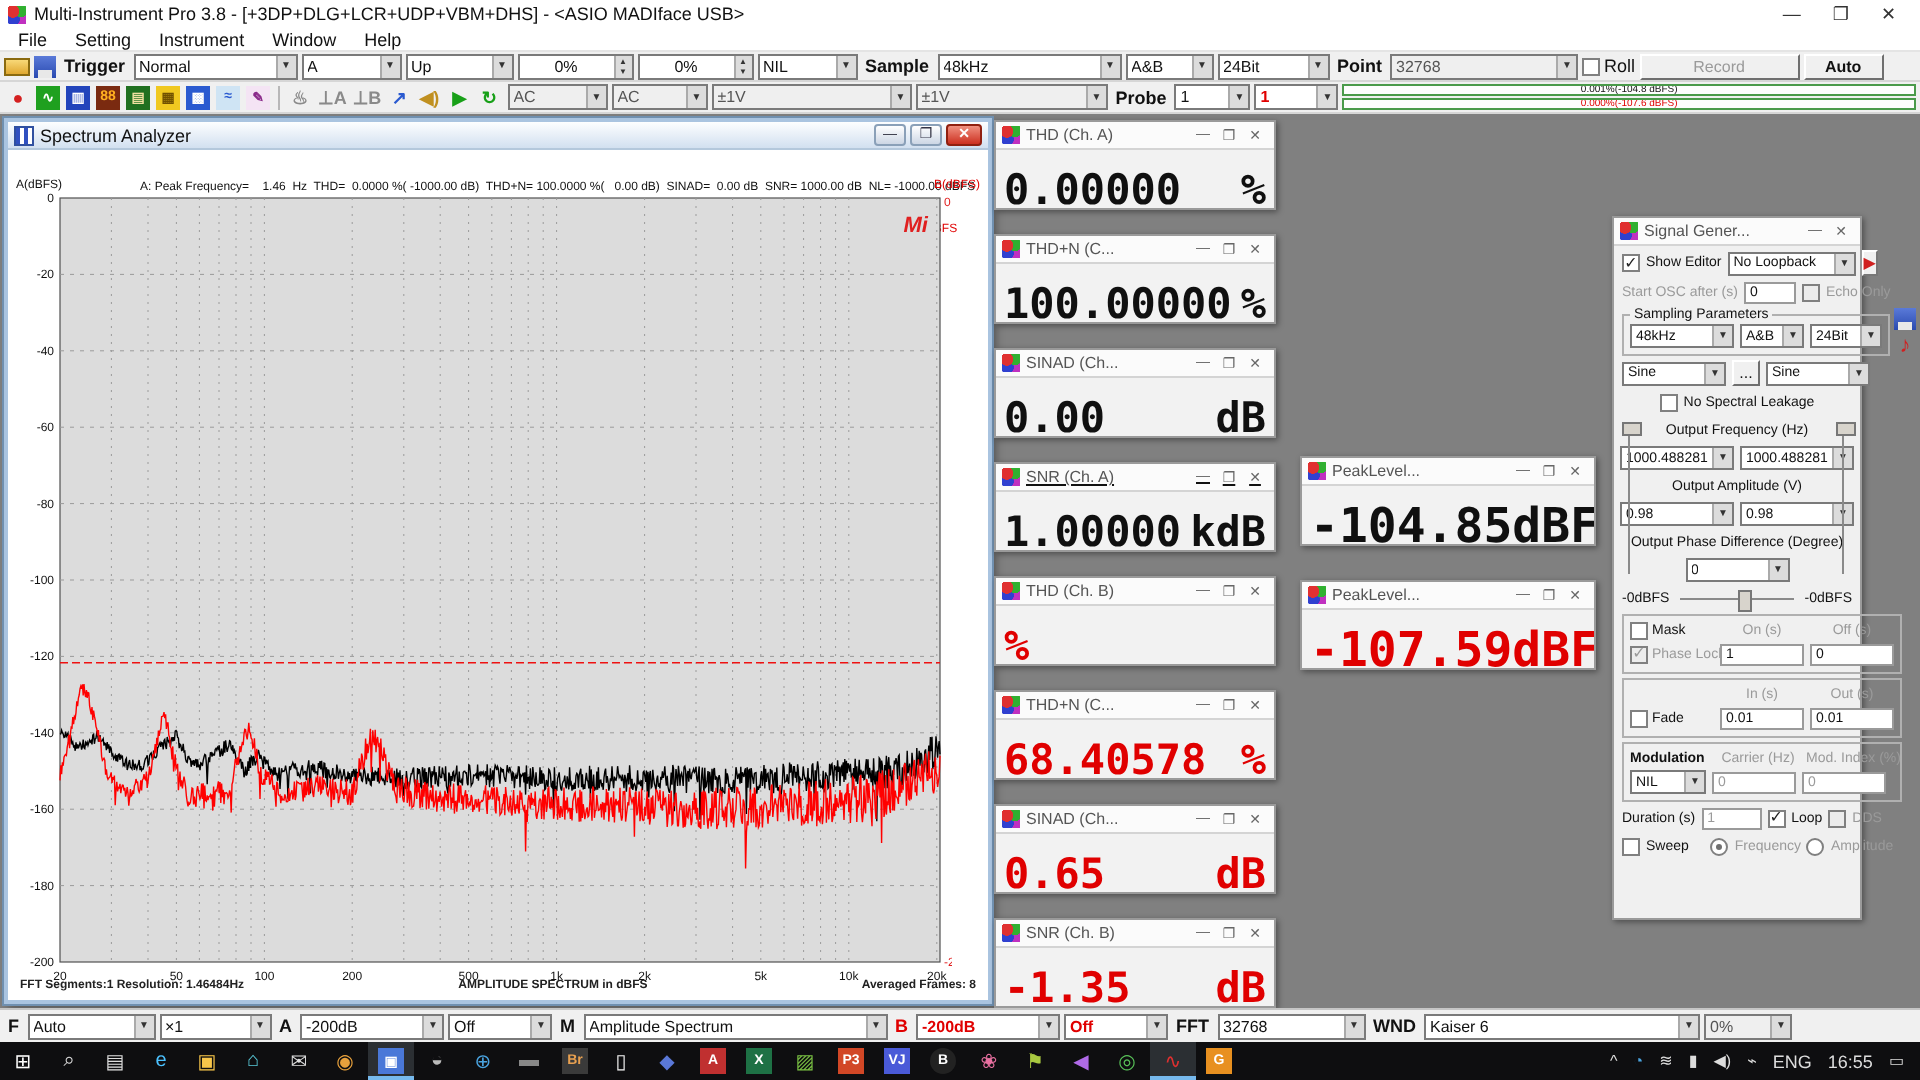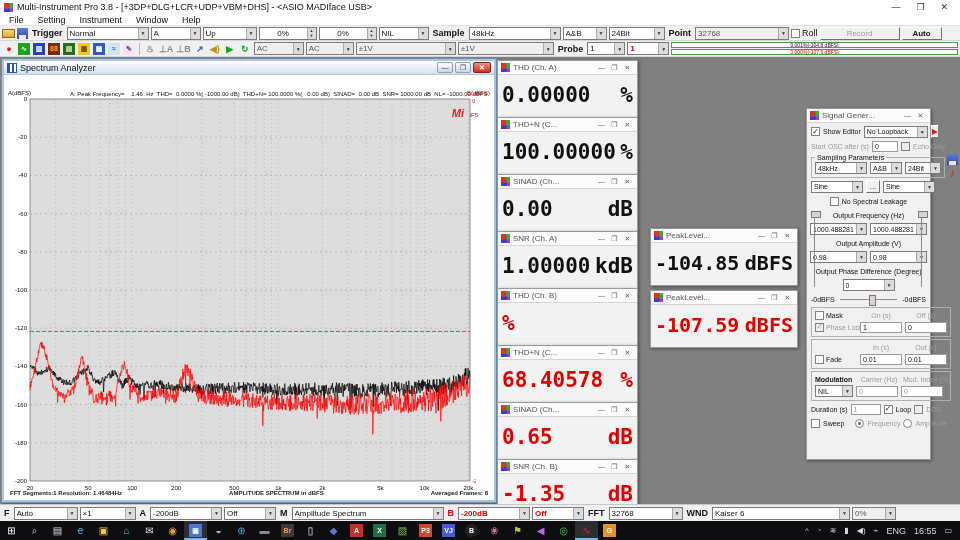--- a/index.html
+++ b/index.html
@@ -67,29 +67,29 @@
            font-size:7px;line-height:9px;text-align:center;color:#334;}
   .win-btn.close{width:18px;background:linear-gradient(#f09080,#cc3020);border-color:#902010;color:#fff;font-weight:bold;}
   .sa-stats{position:absolute;left:66px;top:16px;font-size:6px;line-height:7px;white-space:pre;}
   .stats-a{color:#111;}
   .stats-b{color:#e00000;}
   .corner-lbl{position:absolute;top:29px;font-size:6px;}
   #spec-svg{position:absolute;left:4px;top:34px;width:468px;height:400px;}
   .mi-logo{position:absolute;right:30px;top:46px;color:#e02020;font-weight:bold;font-style:italic;font-size:11px;}
   .sa-footer{position:absolute;left:6px;right:6px;top:429px;display:flex;justify-content:space-between;font-size:6px;font-weight:bold;color:#222;}
   
-  .meter-win{position:absolute;background:#f0f0f0;border:1px solid #9a9a9a;height:58px;box-shadow:1px 1px 3px rgba(0,0,0,.4);overflow:hidden;}
+  .meter-win{position:absolute;background:#f0f0f0;border:1px solid #9a9a9a;height:45px;box-shadow:1px 1px 3px rgba(0,0,0,.4);overflow:hidden;}
   .m-title{height:14px;display:flex;align-items:center;gap:3px;background:#fbfbfb;border-bottom:1px solid #d4d4d4;padding:0 3px;font-size:8px;color:#555;}
   .m-btns{margin-left:auto;display:flex;}
   .mb{width:13px;text-align:center;font-size:7px;color:#666;}
   .m-val{height:40px;display:flex;align-items:center;justify-content:space-between;padding:0 4px;background:#f2f2f2;
          font-family:"DejaVu Sans Mono",monospace;font-weight:bold;font-size:21px;white-space:nowrap;}
   .m-val.black{color:#101010;}
   .m-val.red{color:#e00000;}
-  .peak .m-val{font-size:20px;}
+  .peak .m-val{font-size:24px;}
   
   .sg-win{position:absolute;left:806px;top:51px;width:125px;height:352px;background:#f0f0f0;border:1px solid #9a9a9a;
           box-shadow:1px 1px 3px rgba(0,0,0,.4);font-size:7px;}
   .sg-body{position:relative;padding:2px 4px;display:flex;flex-direction:column;gap:2px;}
   .sg-row{display:flex;align-items:center;gap:3px;min-height:12px;}
   .sg-row.center{justify-content:center;}
   .sg-lbl{white-space:nowrap;}
   .dis{color:#9a9a9a;}
   .tinput{border:1px solid #9a9a9a;background:#fff;height:11px;padding:0 2px;font-size:7px;display:inline-flex;align-items:center;flex:0 0 auto;}
   .sg-group{border:1px solid #b0b0b0;margin:0;padding:1px 3px 3px;}
@@ -575,21 +575,21 @@
         <span class="mb">—</span>
         <span class="mb">❐</span>
         <span class="mb">✕</span>
       </span>
     </div>
     <div class="m-val black">
       <span class="mv">0.00</span>
           <span class="mu">dB</span>
     </div>
   </div>
-      <div class="meter-win" style="left: 497px; top: 174px; width: 141px;">
+      <div class="meter-win" style="left: 497px; top: 174px; width: 141px; text-decoration: underline;">
     <div class="m-title">
       <span class="mi-ic"></span>
       <span class="m-name">SNR (Ch. A)</span>
       <span class="m-btns">
         <span class="mb">—</span>
         <span class="mb">❐</span>
         <span class="mb">✕</span>
       </span>
     </div>
     <div class="m-val black">

